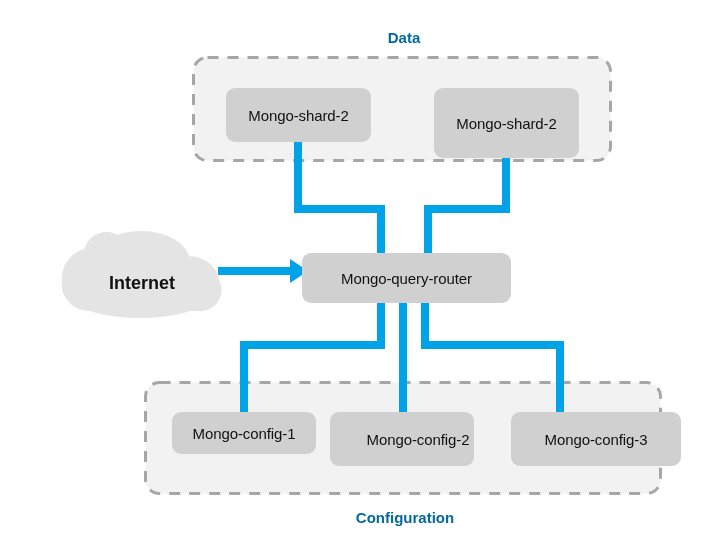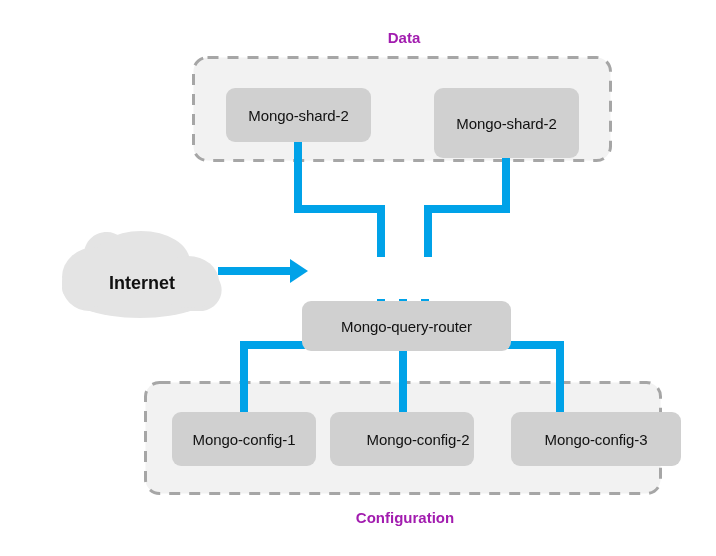--- a/index.html
+++ b/index.html
@@ -38,45 +38,45 @@
     font-size: 15px;
     font-family: "Liberation Sans", sans-serif;
     letter-spacing: -0.1px;
     white-space: nowrap;
     z-index: 5;
   }
   .group-title {
     position: absolute;
     font-size: 15px;
     font-weight: bold;
-    color: #a21caf;
+    color: #0369a1;
     white-space: nowrap;
     text-align: center;
     z-index: 6;
   }
   .cloud-label {
     position: absolute;
     font-size: 18px;
     font-weight: bold;
     color: #111111;
     white-space: nowrap;
     text-align: center;
     z-index: 6;
   }
   
   #group-data-title { left: 354px; top: 29px; width: 100px; }
   #node-shard-1 { left: 226px; top: 88px; width: 145px; height: 54px; }
   #node-shard-2 { left: 434px; top: 88px; width: 145px; height: 70px; }
   
-  #node-router { left: 302px; top: 253px; width: 209px; height: 50px; margin-top: 48px; }
+  #node-router { left: 302px; top: 253px; width: 209px; height: 50px; }
   
   #cloud-label { left: 90px; top: 273px; width: 104px; }
   
   #group-config-title { left: 330px; top: 509px; width: 150px; text-align: center; }
-  #node-config-1 { left: 172px; top: 412px; width: 144px; height: 54px; }
+  #node-config-1 { left: 172px; top: 412px; width: 144px; height: 42px; }
   #node-config-2 { left: 330px; top: 412px; width: 144px; height: 54px; padding-left: 32px; }
   #node-config-3 { left: 488px; top: 412px; width: 170px; height: 54px; margin-left: 23px; }
 </style>
 </head>
 <body>
 
 <div id="diagram">
 
   <svg class="layer" viewBox="0 0 716 556" xmlns="http://www.w3.org/2000/svg">
 

